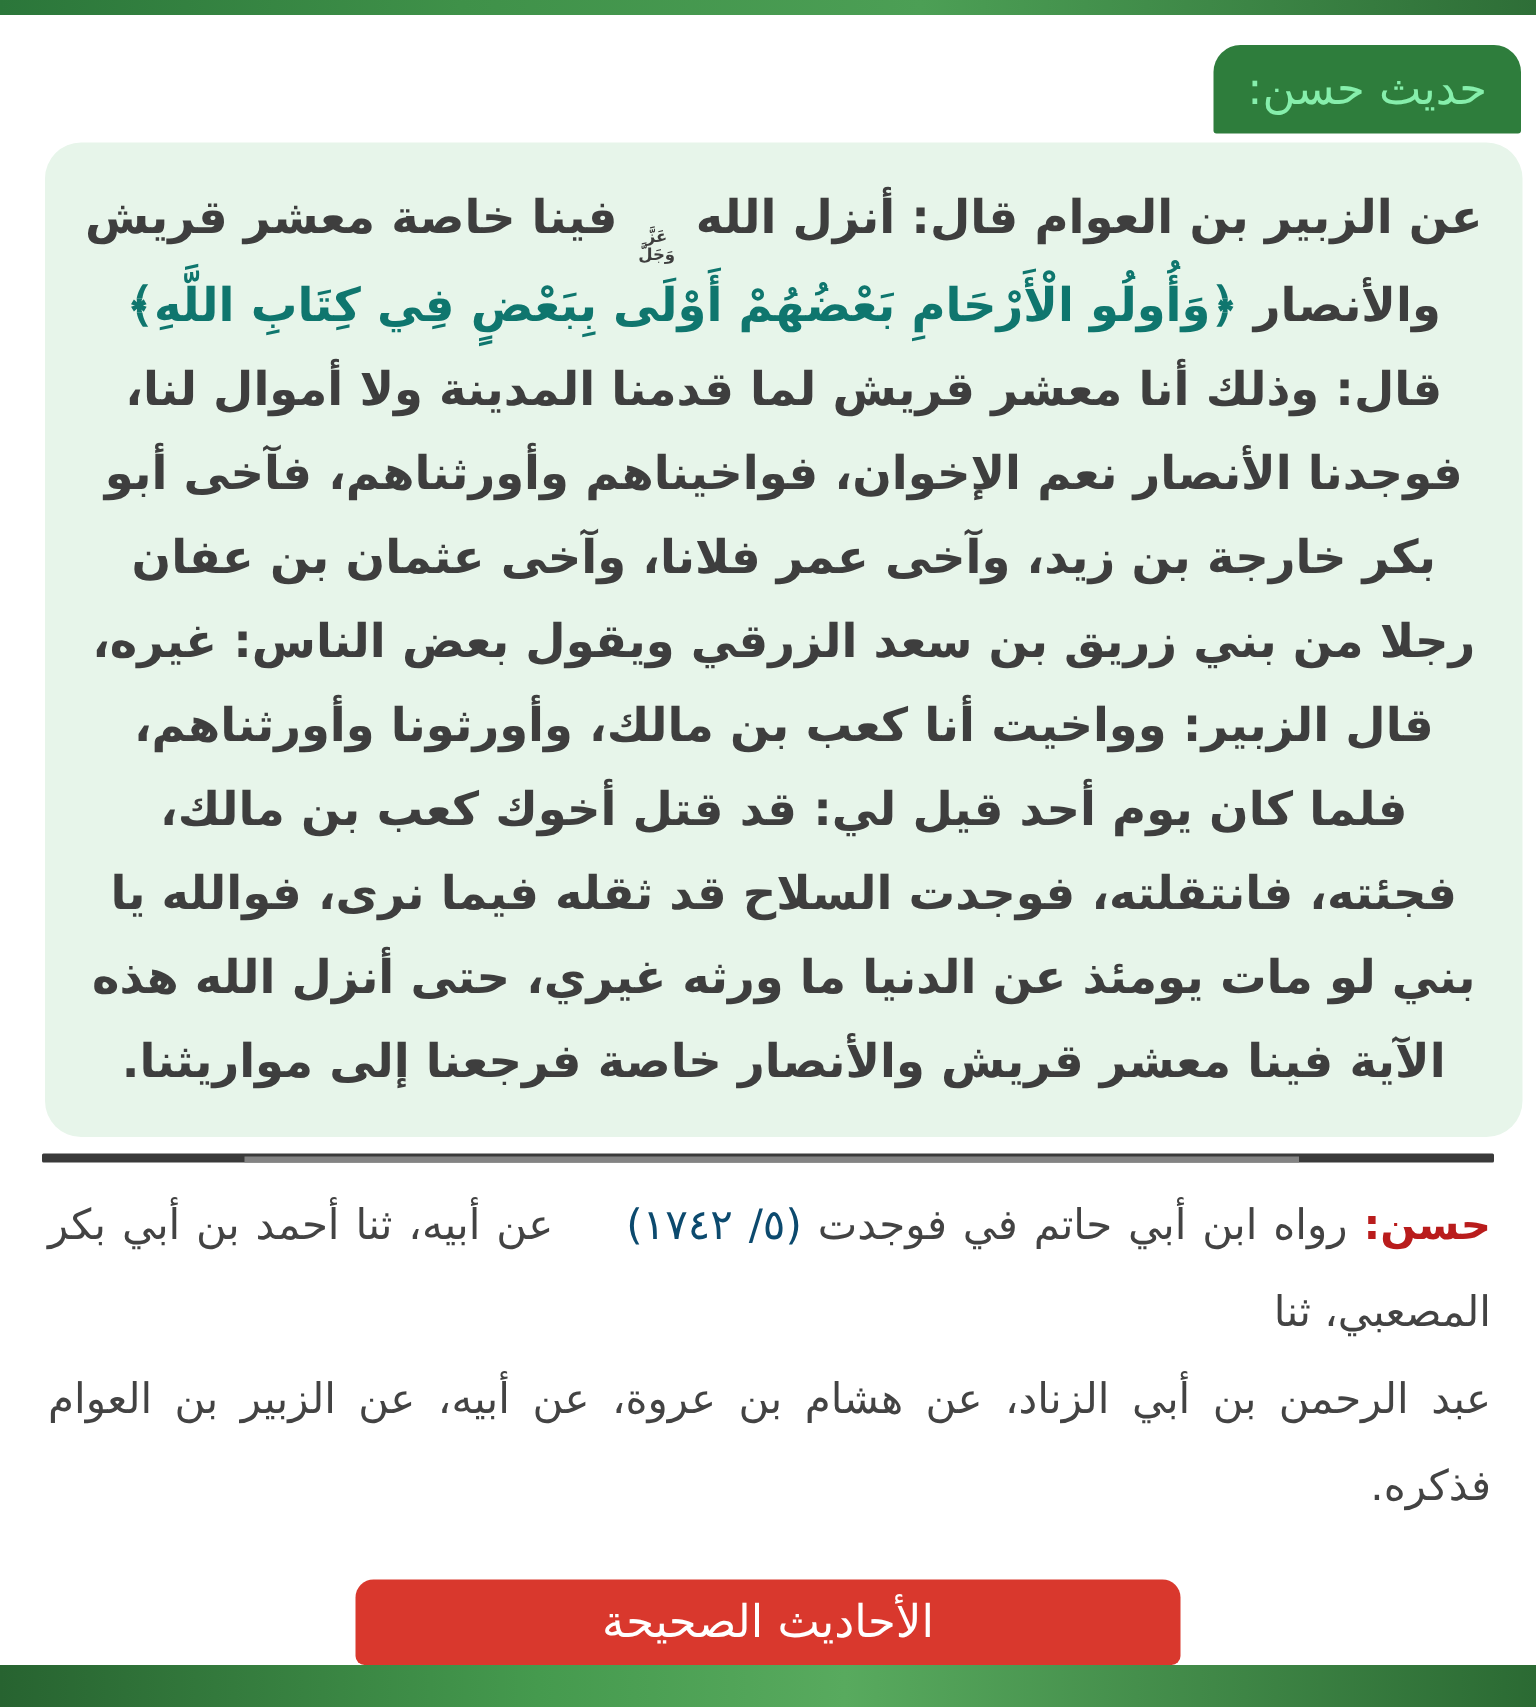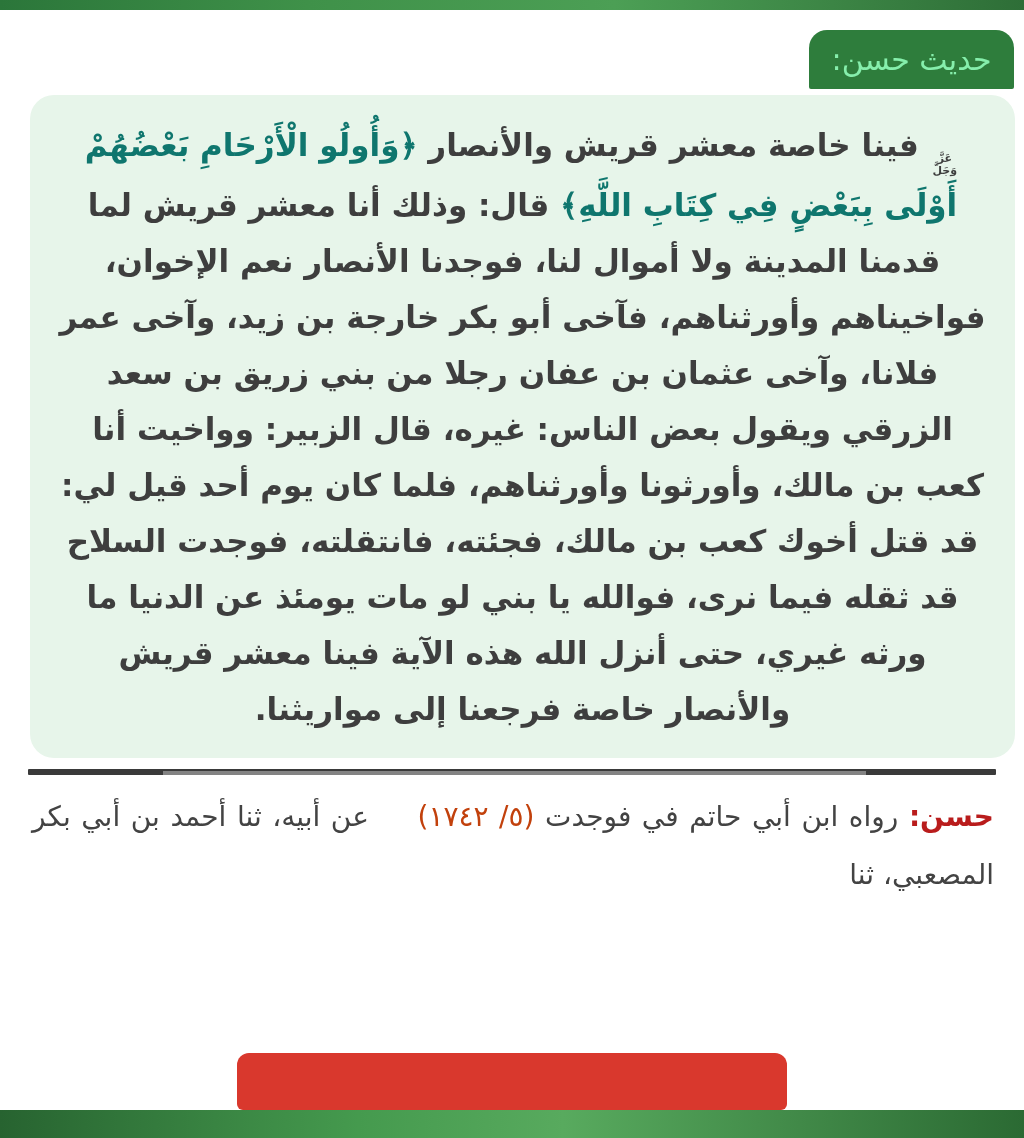--- a/index.html
+++ b/index.html
@@ -107,21 +107,21 @@
     font-size: 28px;
     line-height: 58px;
     text-align: justify;
   }
   .grading p { text-align: justify; }
   .grade-label {
     color: #b91c1c;
     font-weight: 700;
   }
   .reference {
-    color: #c2410c;
+    color: #0c4a6e;
     margin-left: 38px;
   }
   
   .site-badge {
     position: absolute;
     bottom: 28px;
     left: 50%;
     transform: translateX(-50%);
     background: #d9382d;
     border-radius: 12px 12px 6px 6px;
@@ -143,32 +143,34 @@
 
 <div class="page">
 
   <div class="top-bar"></div>
 
   <div class="title-badge">
     <span>حديث حسن:</span>
   </div>
 
   <div class="hadith-box">
-    <p class="hadith-text"><span class="honorific">
+    <p class="hadith-text"><span>عن الزبير بن العوام قال: أنزل الله </span><span class="honorific">
           <span>عَزَّ</span>
           <span>وَجَلَّ</span>
         </span><span> فينا خاصة معشر قريش والأنصار </span><span class="verse">﴿وَأُولُو الْأَرْحَامِ بَعْضُهُمْ أَوْلَى بِبَعْضٍ فِي كِتَابِ اللَّهِ﴾</span><span> قال: وذلك أنا معشر قريش لما قدمنا المدينة ولا أموال لنا، فوجدنا الأنصار نعم الإخوان، فواخيناهم وأورثناهم، فآخى أبو بكر خارجة بن زيد، وآخى عمر فلانا، وآخى عثمان بن عفان رجلا من بني زريق بن سعد الزرقي ويقول بعض الناس: غيره، قال الزبير: وواخيت أنا كعب بن مالك، وأورثونا وأورثناهم، فلما كان يوم أحد قيل لي: قد قتل أخوك كعب بن مالك، فجئته، فانتقلته، فوجدت السلاح قد ثقله فيما نرى، فوالله يا بني لو مات يومئذ عن الدنيا ما ورثه غيري، حتى أنزل الله هذه الآية فينا معشر قريش والأنصار خاصة فرجعنا إلى مواريثنا.</span></p>
   </div>
 
   <div class="divider">
     <div class="divider-inner"></div>
   </div>
 
   <div class="grading">
     <p><span class="grade-label">حسن:</span><span> رواه ابن أبي حاتم في فوجدت </span><span class="reference">(٥/ ١٧٤٢)</span><span> عن أبيه، ثنا أحمد بن أبي بكر المصعبي، ثنا</span></p>
+    <p>عبد الرحمن بن أبي الزناد، عن هشام بن عروة، عن أبيه، عن الزبير بن العوام فذكره.</p>
   </div>
 
   <div class="site-badge">
+    <span class="arabic">الأحاديث الصحيحة</span>
   </div>
 
   <div class="bottom-bar"></div>
 
 </div>
 
 </body></html>

